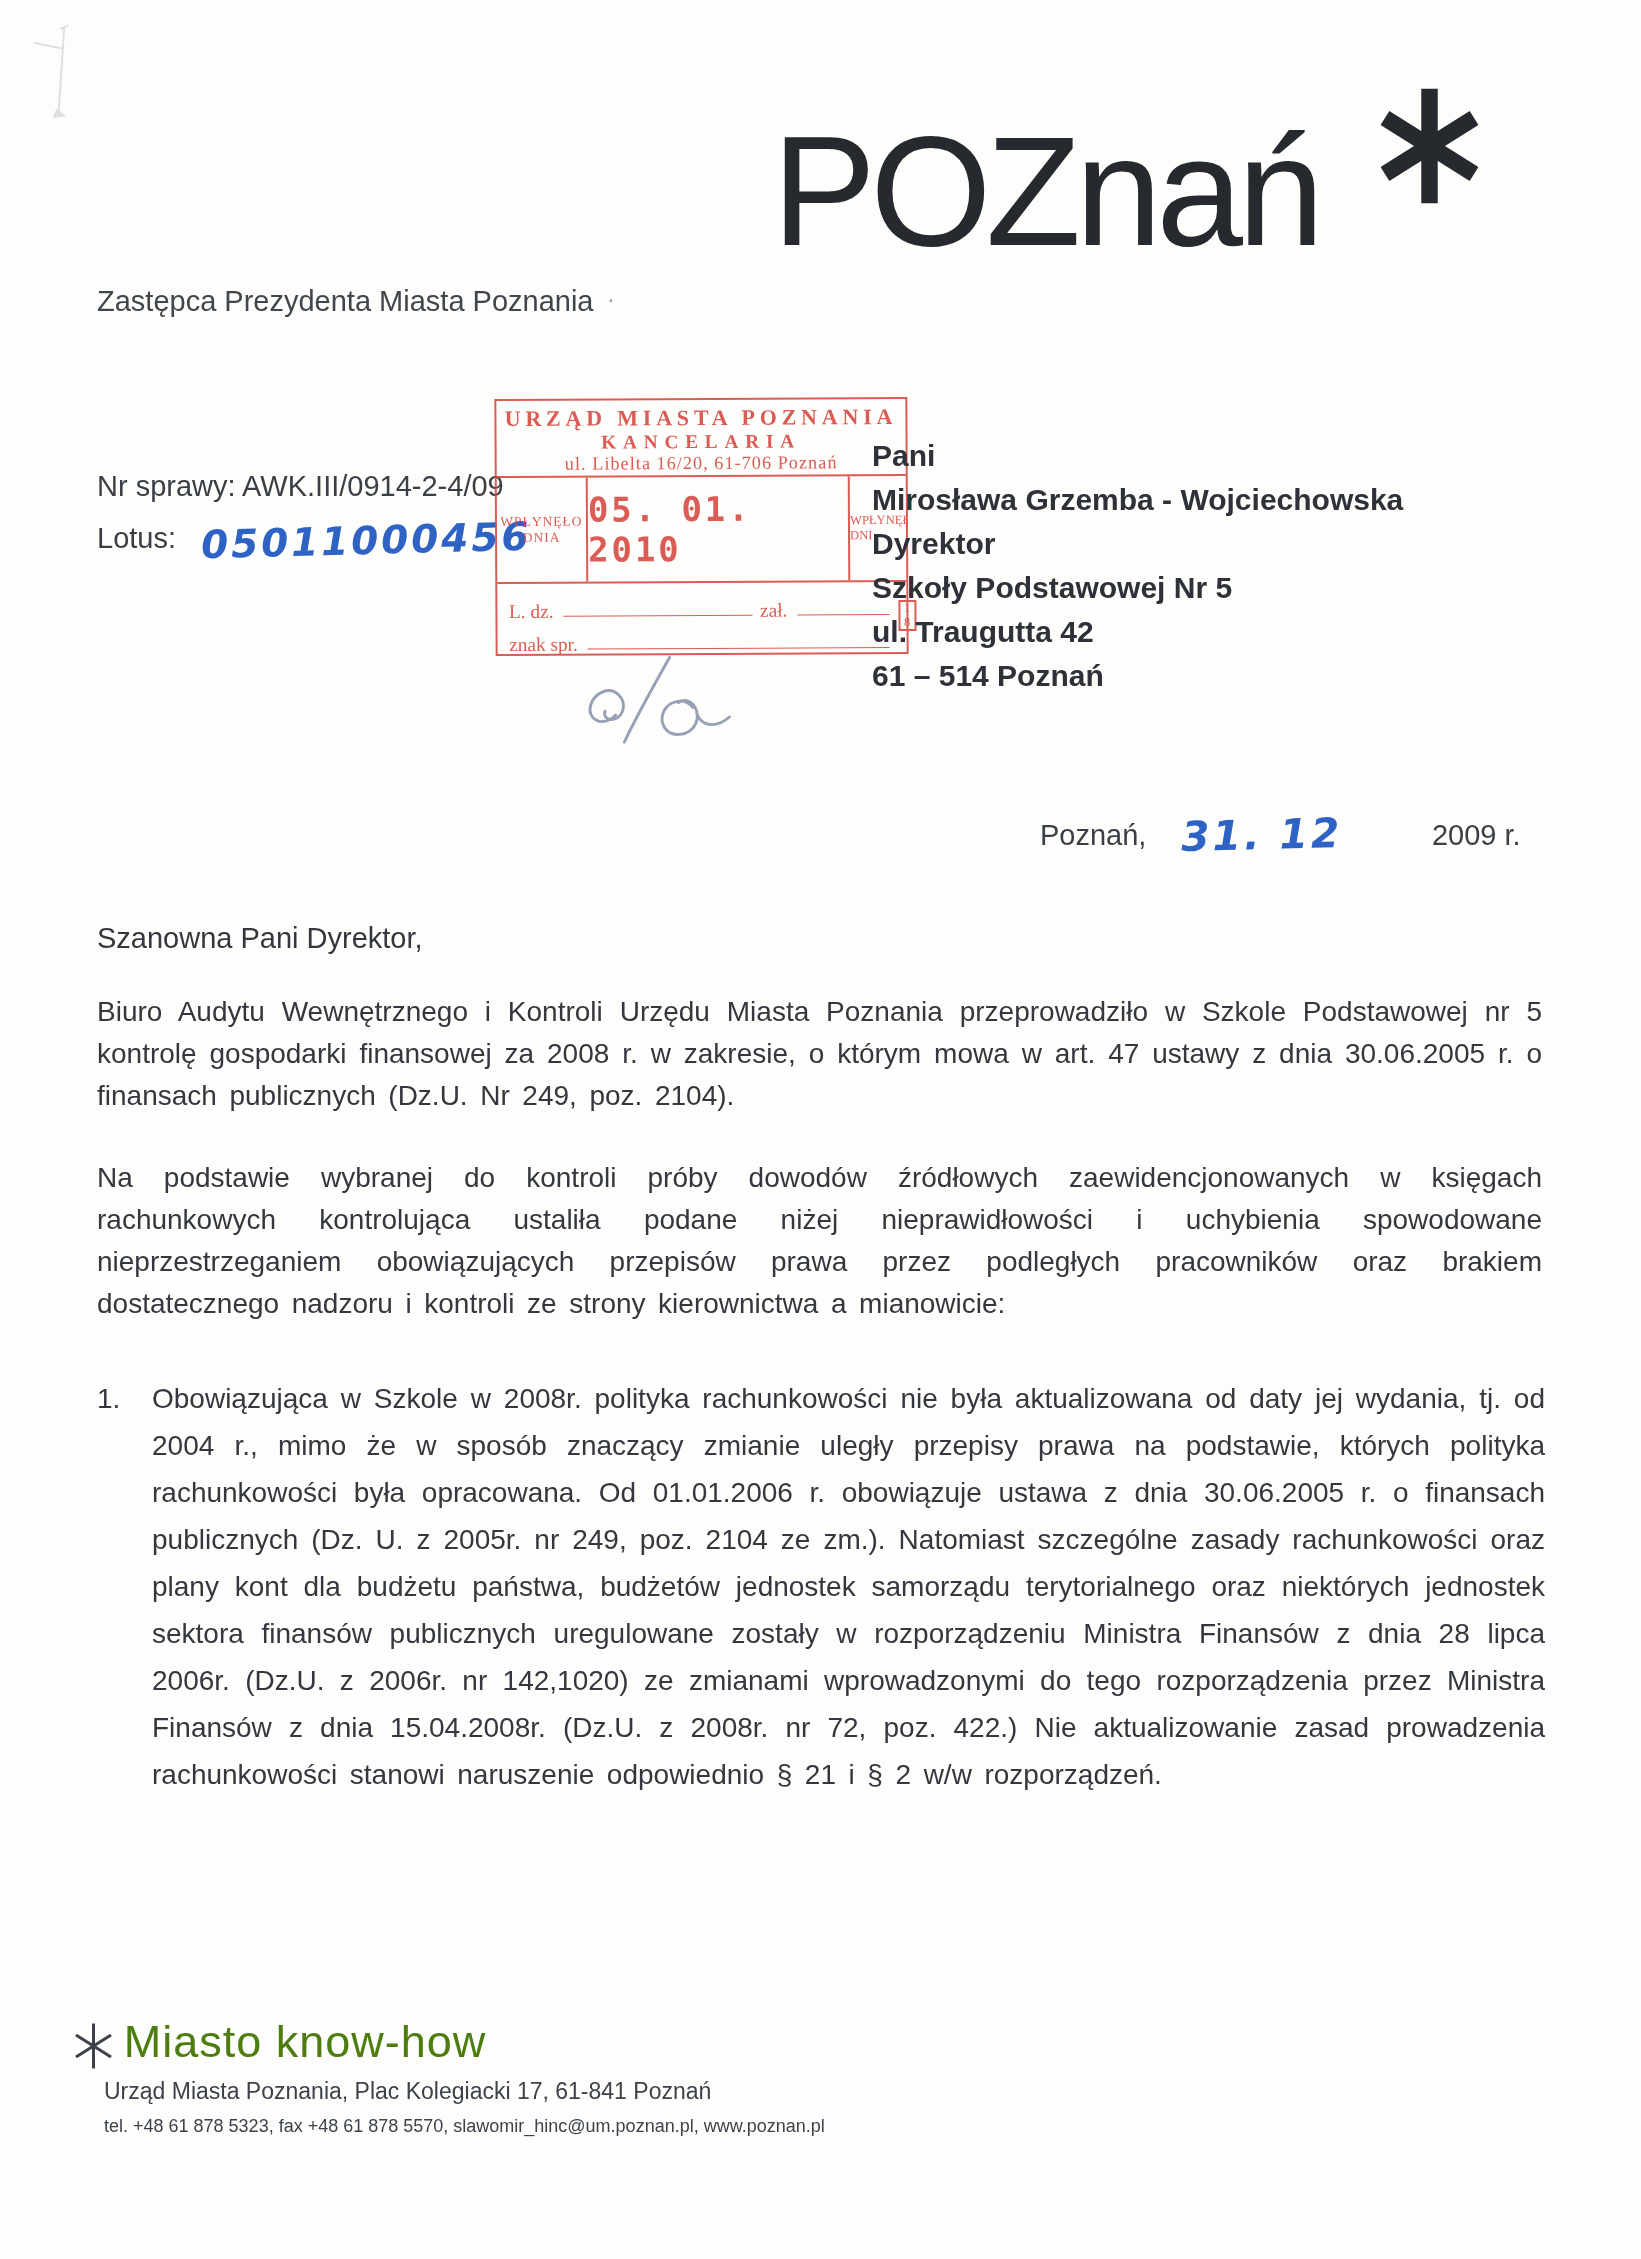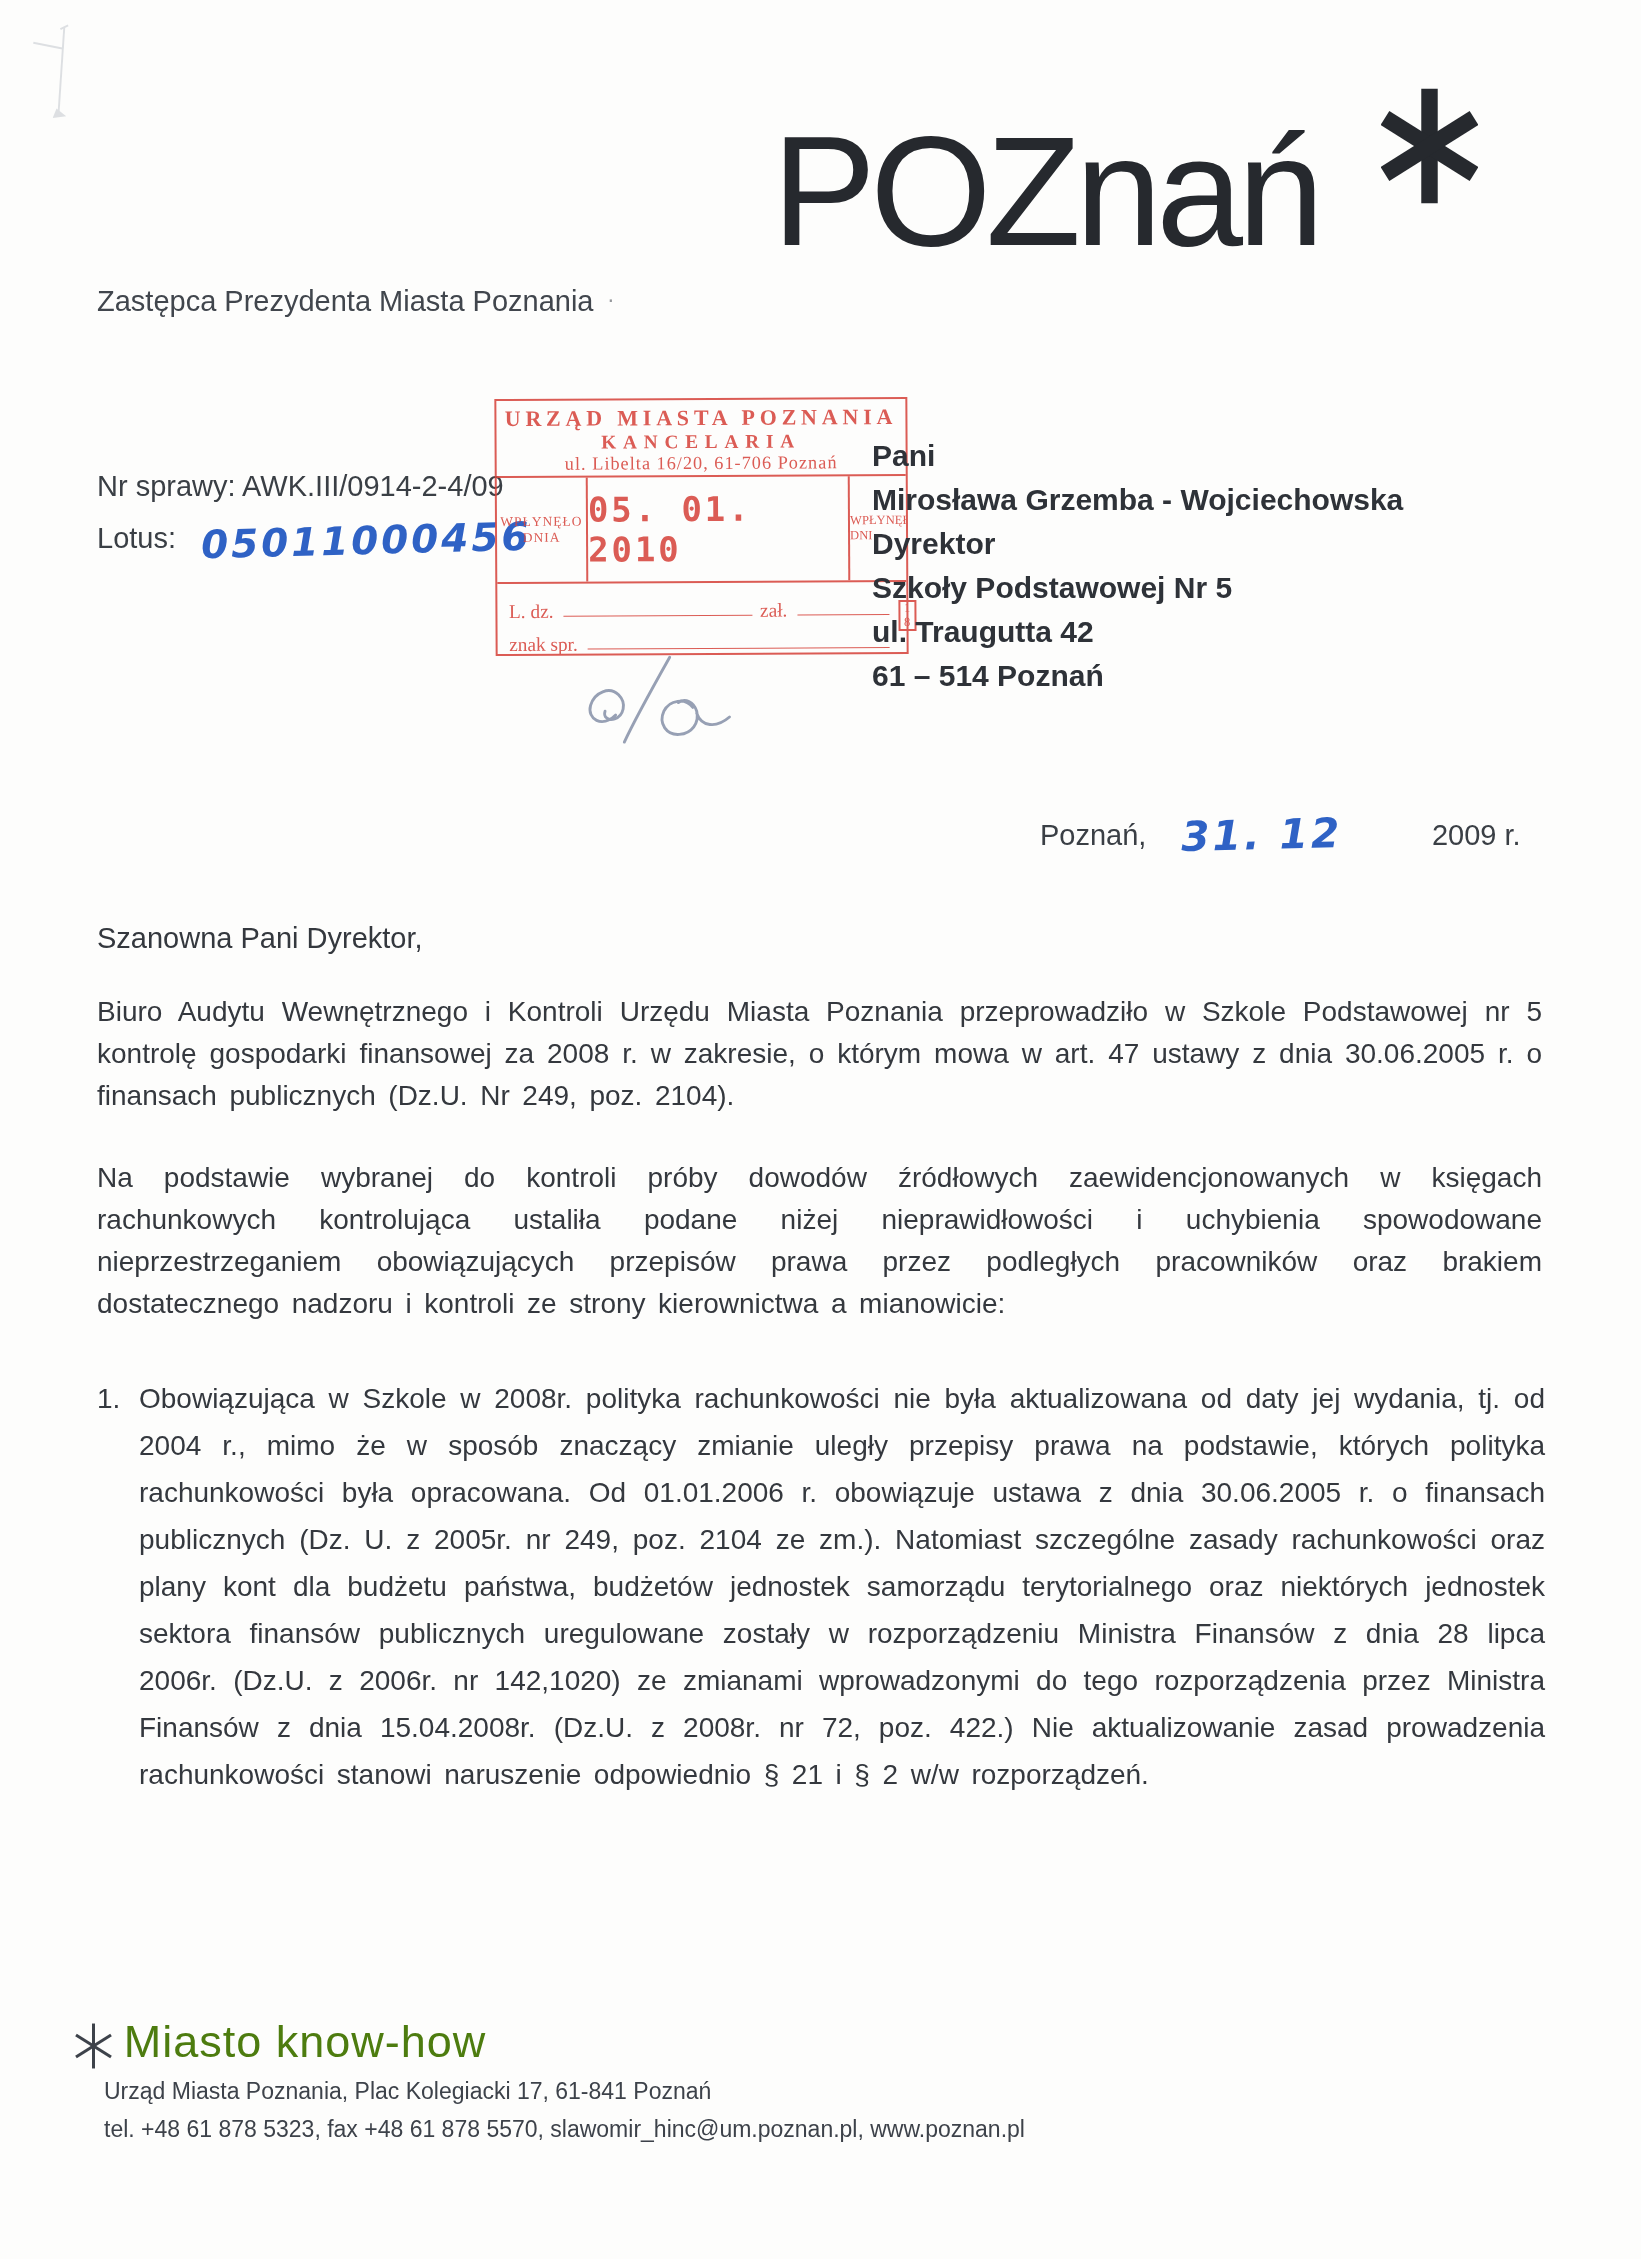--- a/index.html
+++ b/index.html
@@ -78,28 +78,28 @@
   .salutation{position:absolute;left:97px;top:922px;font-size:29px;}
   .para{
     position:absolute;left:97px;width:1445px;
     font-size:28px;line-height:42px;
     text-align:justify;word-spacing:4.8px;
   }
   .p1{top:991px;}
   .p2{top:1157px;}
   .list-item{position:absolute;left:97px;top:1375px;width:1448px;display:flex;}
   .list-num{flex:0 0 42px;font-size:28px;line-height:47px;}
-  .list-text{flex:1;font-size:28px;line-height:47px;text-align:justify;word-spacing:4.8px;}
+  .list-text{flex:1;font-size:28px;line-height:47px;text-align:justify;word-spacing:4.8px;margin-left:13px;}
   
   .footer-brand{position:absolute;left:73px;top:2016px;display:flex;align-items:flex-start;color:#4d7c0f;}
   .footer-brand .brand-text{
     font-size:45px;font-weight:200;letter-spacing:1px;margin-left:9.7px;line-height:52px;
   }
   .footer-addr{position:absolute;left:104px;top:2078px;font-size:23px;color:#3d424a;}
-  .footer-contact{position:absolute;left:104px;top:2116px;font-size:23px;color:#3d424a;}
+  .footer-contact{position:absolute;left:104px;top:2116px;font-size:18px;color:#3d424a;}
 </style>
 </head>
 <body>
 
 <div class="page">
 
   <svg class="artifact" width="87" height="126" viewBox="0 0 90 130">
     <g stroke="#c3c8ce" fill="none" stroke-width="2">
       <line x1="52" y1="28" x2="46" y2="118"></line>
       <line x1="20" y1="44" x2="50" y2="50"></line>

